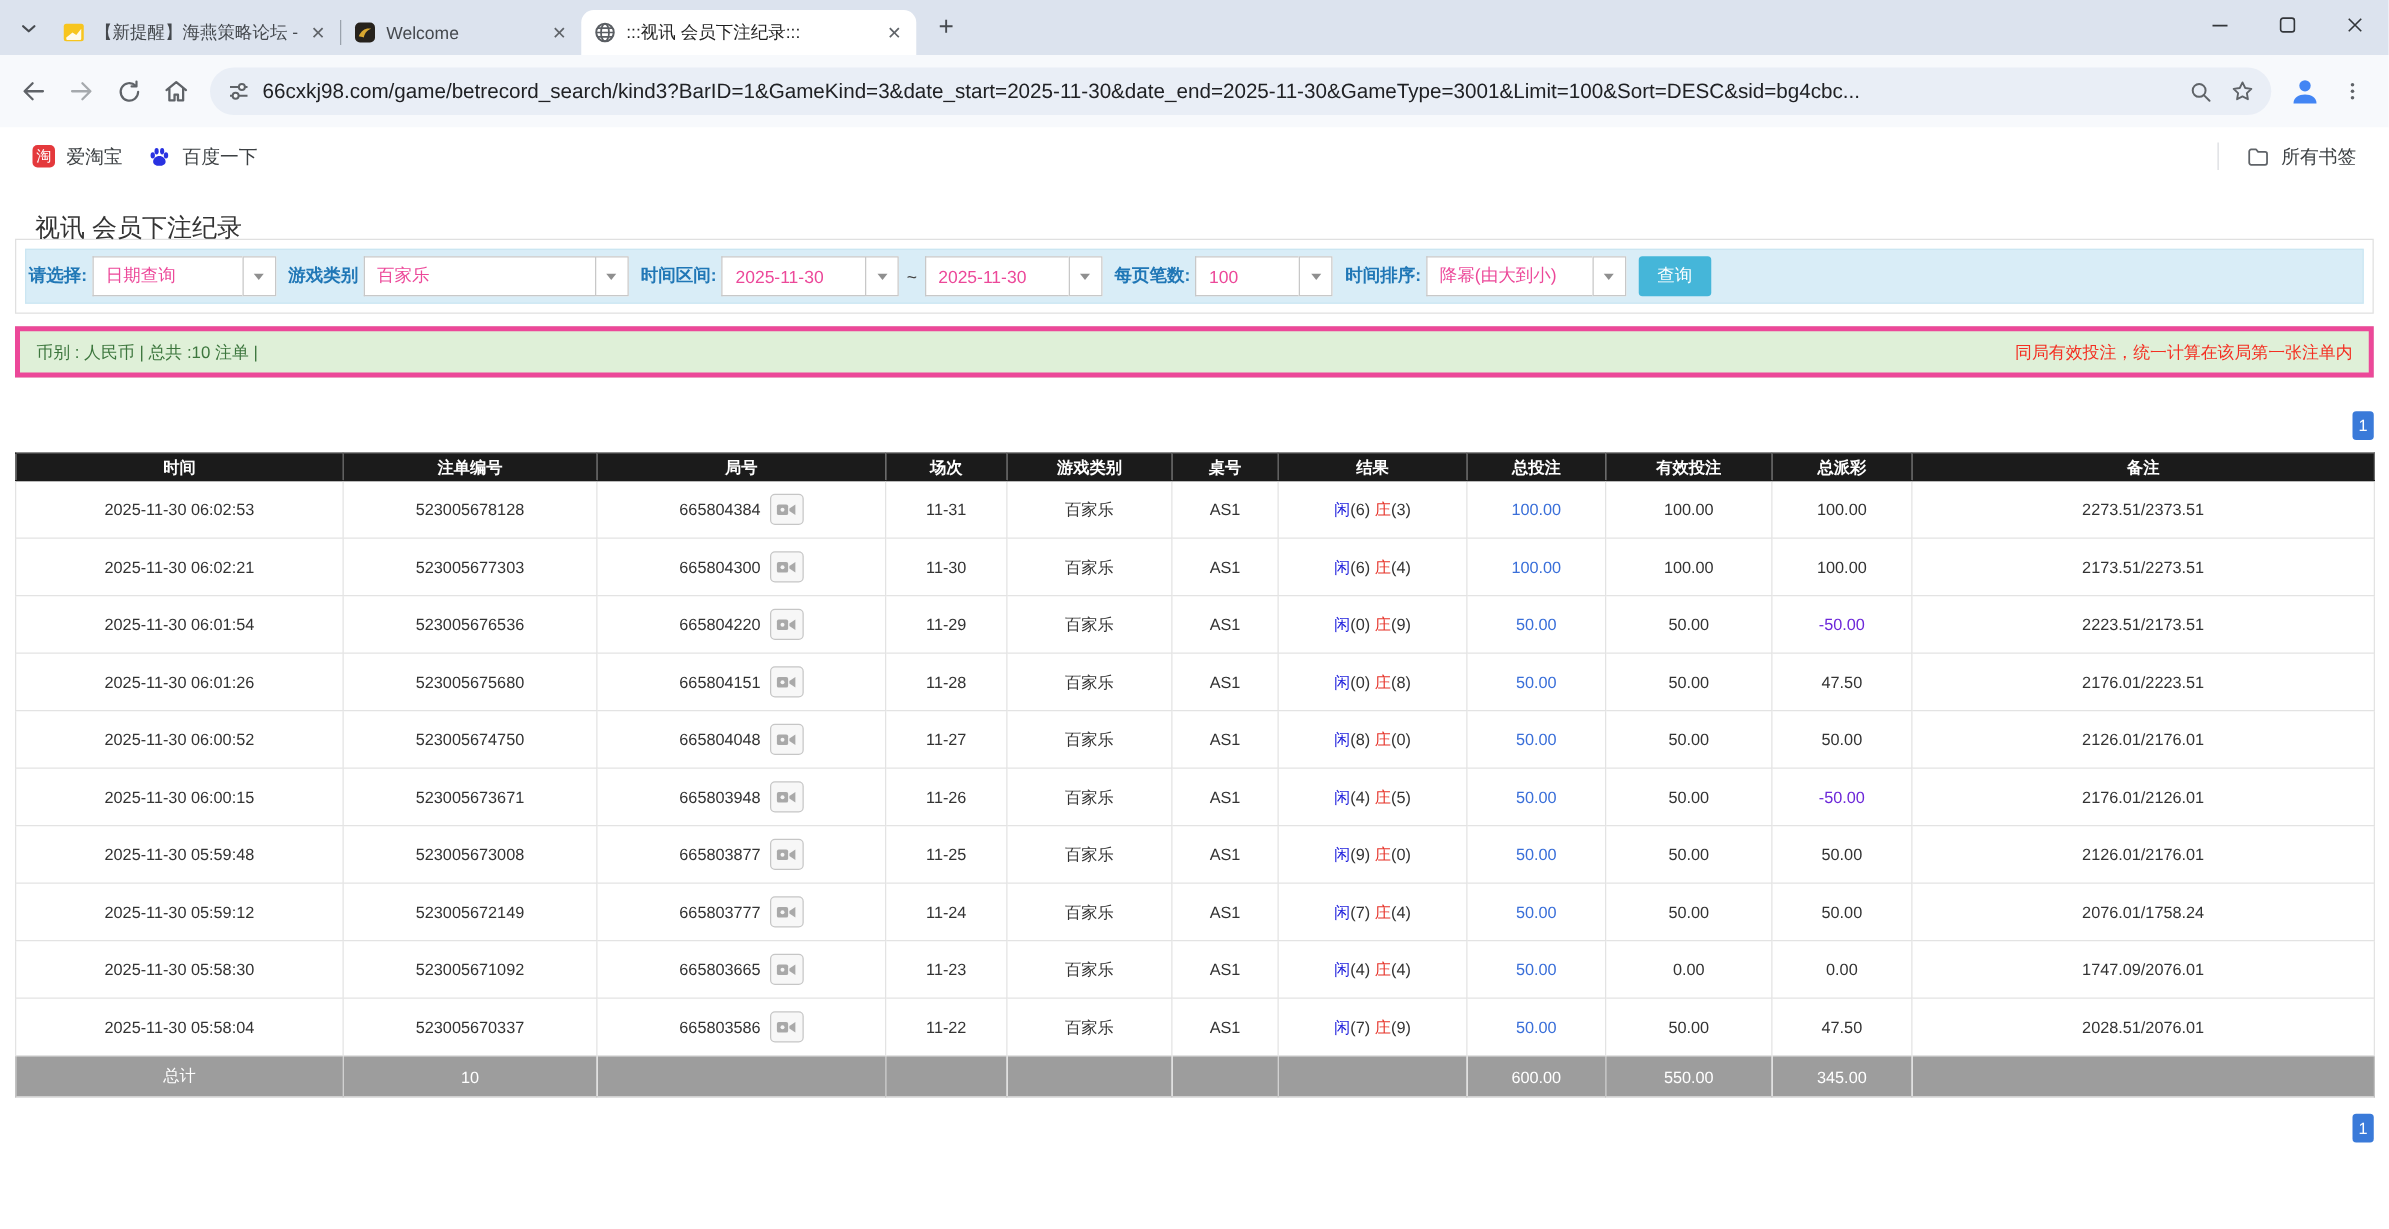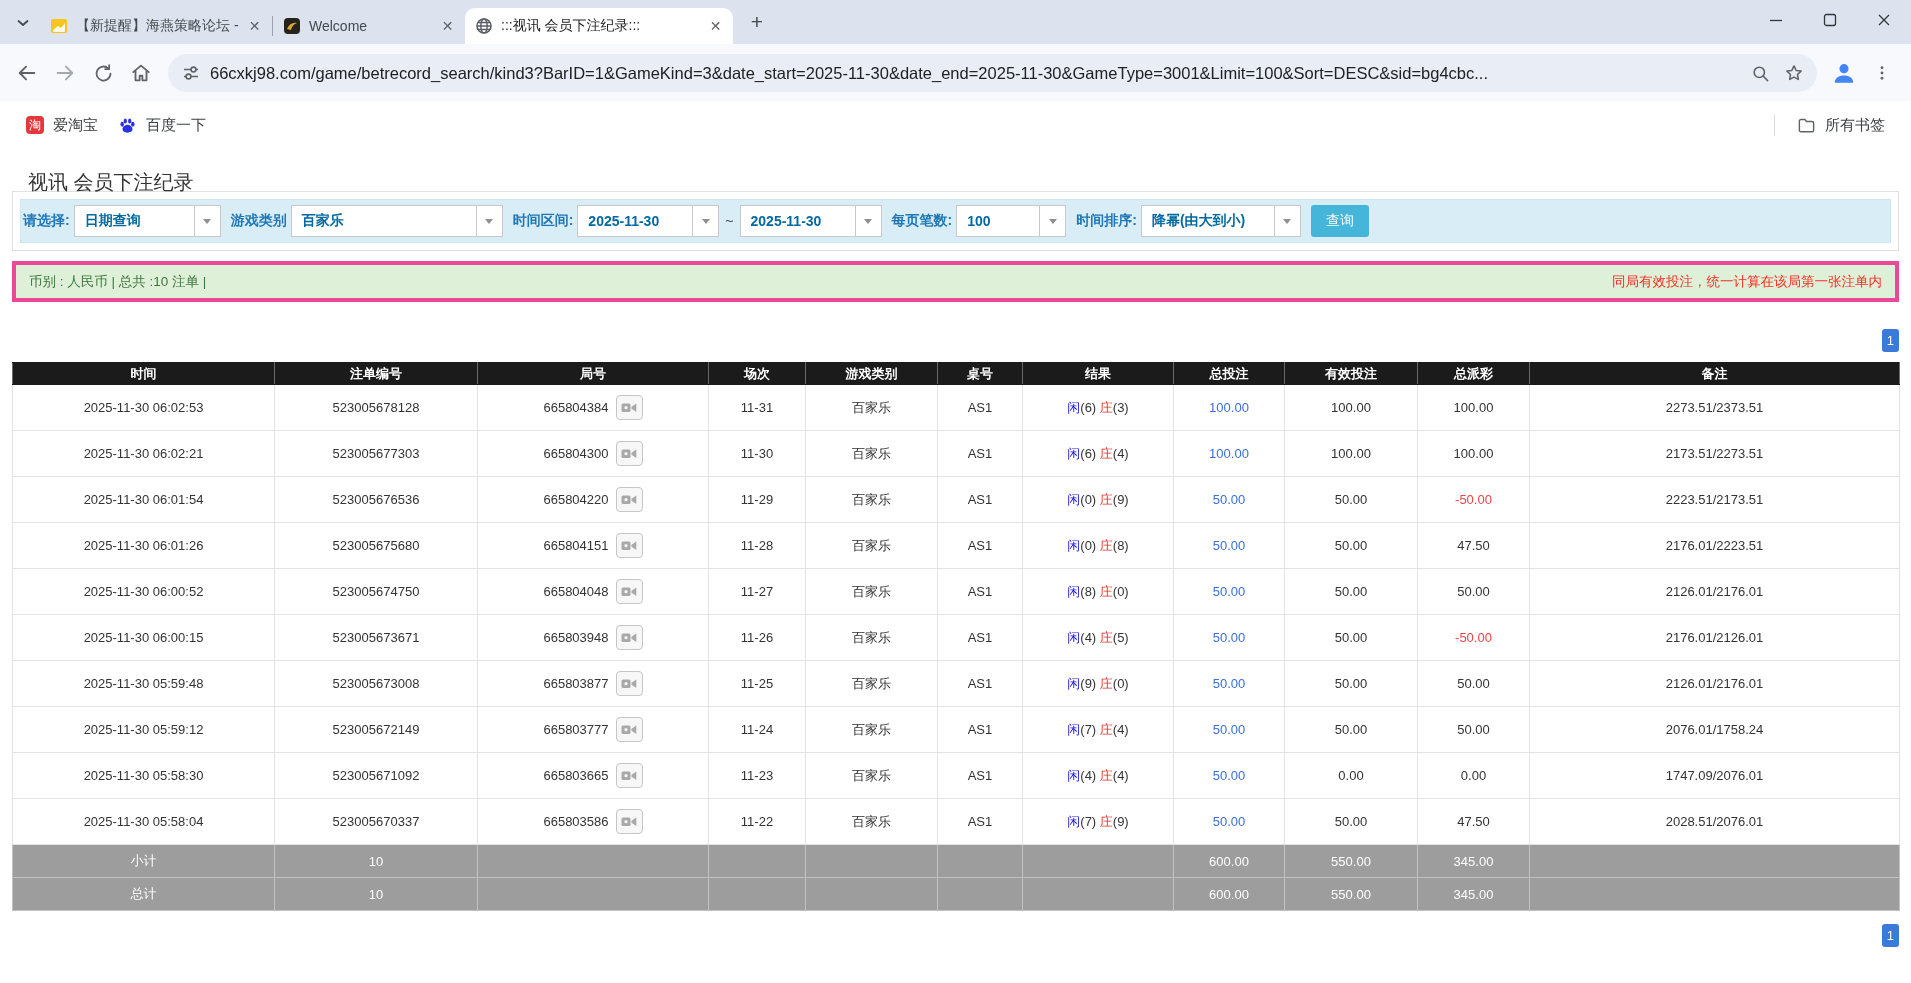--- a/index.html
+++ b/index.html
@@ -35,21 +35,21 @@
   .bm-right { margin-left:auto; display:flex; align-items:center; }
   .bm-divider { width:1px; height:22px; background:#dadce0; margin-right:12px; }
 
   
   .page-title { padding:21px 0 0 28px; font-size:20px; color:#333; height:32px; }
   .filter-box { margin:11px 12px 0; border:1px solid #e0e0e0; padding:7px; }
   .filter-bar { background:#d9edf7; border:1px solid #cbe6f2; display:flex; align-items:center; padding:5px 0; }
   .flabel { color:#2077b6; font-weight:bold; font-size:14px; margin:0 4px 0 10px; white-space:nowrap; }
   .flabel:first-child { margin-left:2px; }
   .combo { display:flex; height:32px; background:#fff; }
-  .combo .val { border:1px solid #c8c8c8; border-right:none; padding:0 10px; font-size:14px; color:#0369a1; display:flex; align-items:center; white-space:nowrap;font-weight:bold; }
+  .combo .val { border:1px solid #c8c8c8; border-right:none; padding:0 10px; font-size:14px; color:#ec4899; display:flex; align-items:center; white-space:nowrap; }
   .combo .cbtn { width:27px; border:1px solid #c8c8c8; display:flex; align-items:center; justify-content:center; background:#fff; cursor:pointer; }
   .tri { width:0; height:0; border-left:4px solid transparent; border-right:4px solid transparent; border-top:5px solid #8f8f8f; }
   .tilde { margin:0 6px; color:#444; font-size:14px; }
   .search-btn { height:32px; padding:0 15px; margin-left:10px; background:#45b6d9; color:#fff; border:none; font-size:14px; border-radius:3px; cursor:pointer; }
 
   .summary-bar { margin:10px 12px 0; background:#dff0d8; border:4px solid #ec4899; height:41px; display:flex; align-items:center; justify-content:space-between; padding:0 13px; }
   .sum-left { color:#3c763d; font-size:13.5px; }
   .sum-right { color:#f42e21; font-size:13.5px; }
 
   .pagination { margin:0 12px; text-align:right; }
@@ -59,21 +59,21 @@
 
   table.bet-table { width:1887px; margin:10px 12px 0; border-collapse:collapse; table-layout:fixed; }
   .bet-table th { background:#1b1b1b; color:#fff; font-size:13px; font-weight:bold; height:22px; border:1px solid #6a6a6a; border-top:1px solid #1b1b1b; border-bottom:1px solid #1b1b1b; padding:0; }
   .bet-table td { height:46px; text-align:center; font-size:13px; color:#333; border:1px solid #e3e3e3; background:#fff; padding:0 4px; overflow:hidden; }
   .bet-table tfoot td { background:#9d9d9d; color:#fff; height:33px; border:1px solid #c2c2c2; }
   .round-cell { display:flex; align-items:center; justify-content:center; }
   .vid-btn { display:inline-flex; width:27px; height:25px; margin-left:7px; border:1px solid #c6c6c6; border-radius:4px; background:#f7f7f7; align-items:center; justify-content:center; cursor:pointer; flex:none; }
   .rp { color:#2222dd; }
   .rb { color:#e63329; }
   td.link { color:#3a6fd9; cursor:pointer; }
-  td.neg { color:#ef4444; }
+  td.neg { color:#6d28d9; }
 </style>
 </head>
 <body>
 
 <div class="tabstrip">
   <div class="tab-search">
     <svg width="14" height="14" viewBox="0 0 14 14">
         <path d="M2.5 5l4.5 4 4.5-4" fill="none" stroke="#474b50" stroke-width="1.8" stroke-linecap="round" stroke-linejoin="round"></path>
       </svg>
   </div>
@@ -542,33 +542,20 @@
         <td>AS1</td>
         <td><span class="rp">闲</span>(7) <span class="rb">庄</span>(9)</td>
         <td class="link">50.00</td>
         <td>50.00</td>
         <td>47.50</td>
         <td>2028.51/2076.01</td>
       </tr>
     </tbody>
   <tfoot id="tfoot">
       <tr>
-        <td>小计</td>
-        <td>10</td>
-        <td></td>
-        <td></td>
-        <td></td>
-        <td></td>
-        <td></td>
-        <td>600.00</td>
-        <td>550.00</td>
-        <td>345.00</td>
-        <td></td>
-      </tr>
-      <tr>
         <td>总计</td>
         <td>10</td>
         <td></td>
         <td></td>
         <td></td>
         <td></td>
         <td></td>
         <td>600.00</td>
         <td>550.00</td>
         <td>345.00</td>

